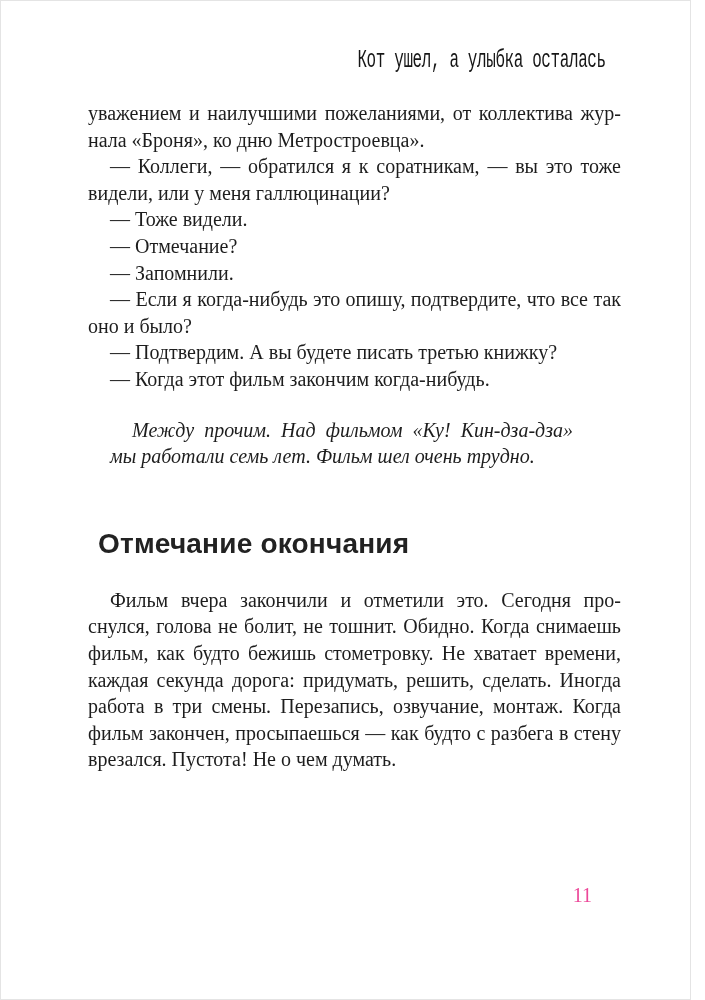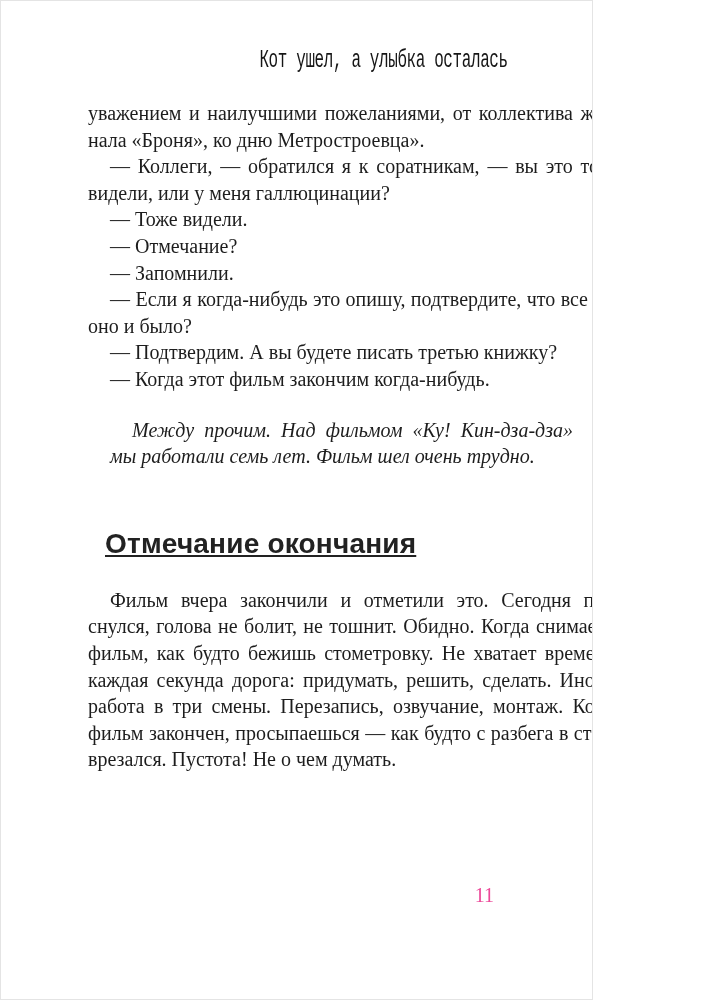--- a/index.html
+++ b/index.html
@@ -2,21 +2,21 @@
 <html><head>
 <meta charset="utf-8">
 <style>
   html, body {
     margin: 0;
     padding: 0;
     background: #ffffff;
   }
   .page {
     position: relative;
-    width: 593px;
+    width: 691px;
     height: 1000px;
     box-sizing: border-box;
     background: #ffffff;
     border: 1px solid #e4e4e4;
     overflow: hidden;
     font-family: "Liberation Serif", serif;
     color: #1d1d1d;
   }
   .runhead {
     position: absolute;
@@ -56,29 +56,28 @@
   }
   .para.indent {
     text-indent: 22px;
   }
   .para.quote {
     margin: 24px 48px 0 22px;
     font-style: italic;
     text-indent: 22px;
   }
   .section-heading {
-    margin: 57px 0 26px 17px;
+    margin: 57px 0 26px 10px;
     font-family: "Liberation Sans", sans-serif;
     font-size: 28px;
     line-height: 34px;
     font-weight: 600;
     letter-spacing: 0.2px;
     color: #222222;
     text-align: left;
-    text-decoration: underline;
   }
   .page-number {
     position: absolute;
     top: 883px;
     right: 98px;
     font-family: "Liberation Serif", serif;
     font-size: 20px;
     color: #ec4899;
   }
 </style>

